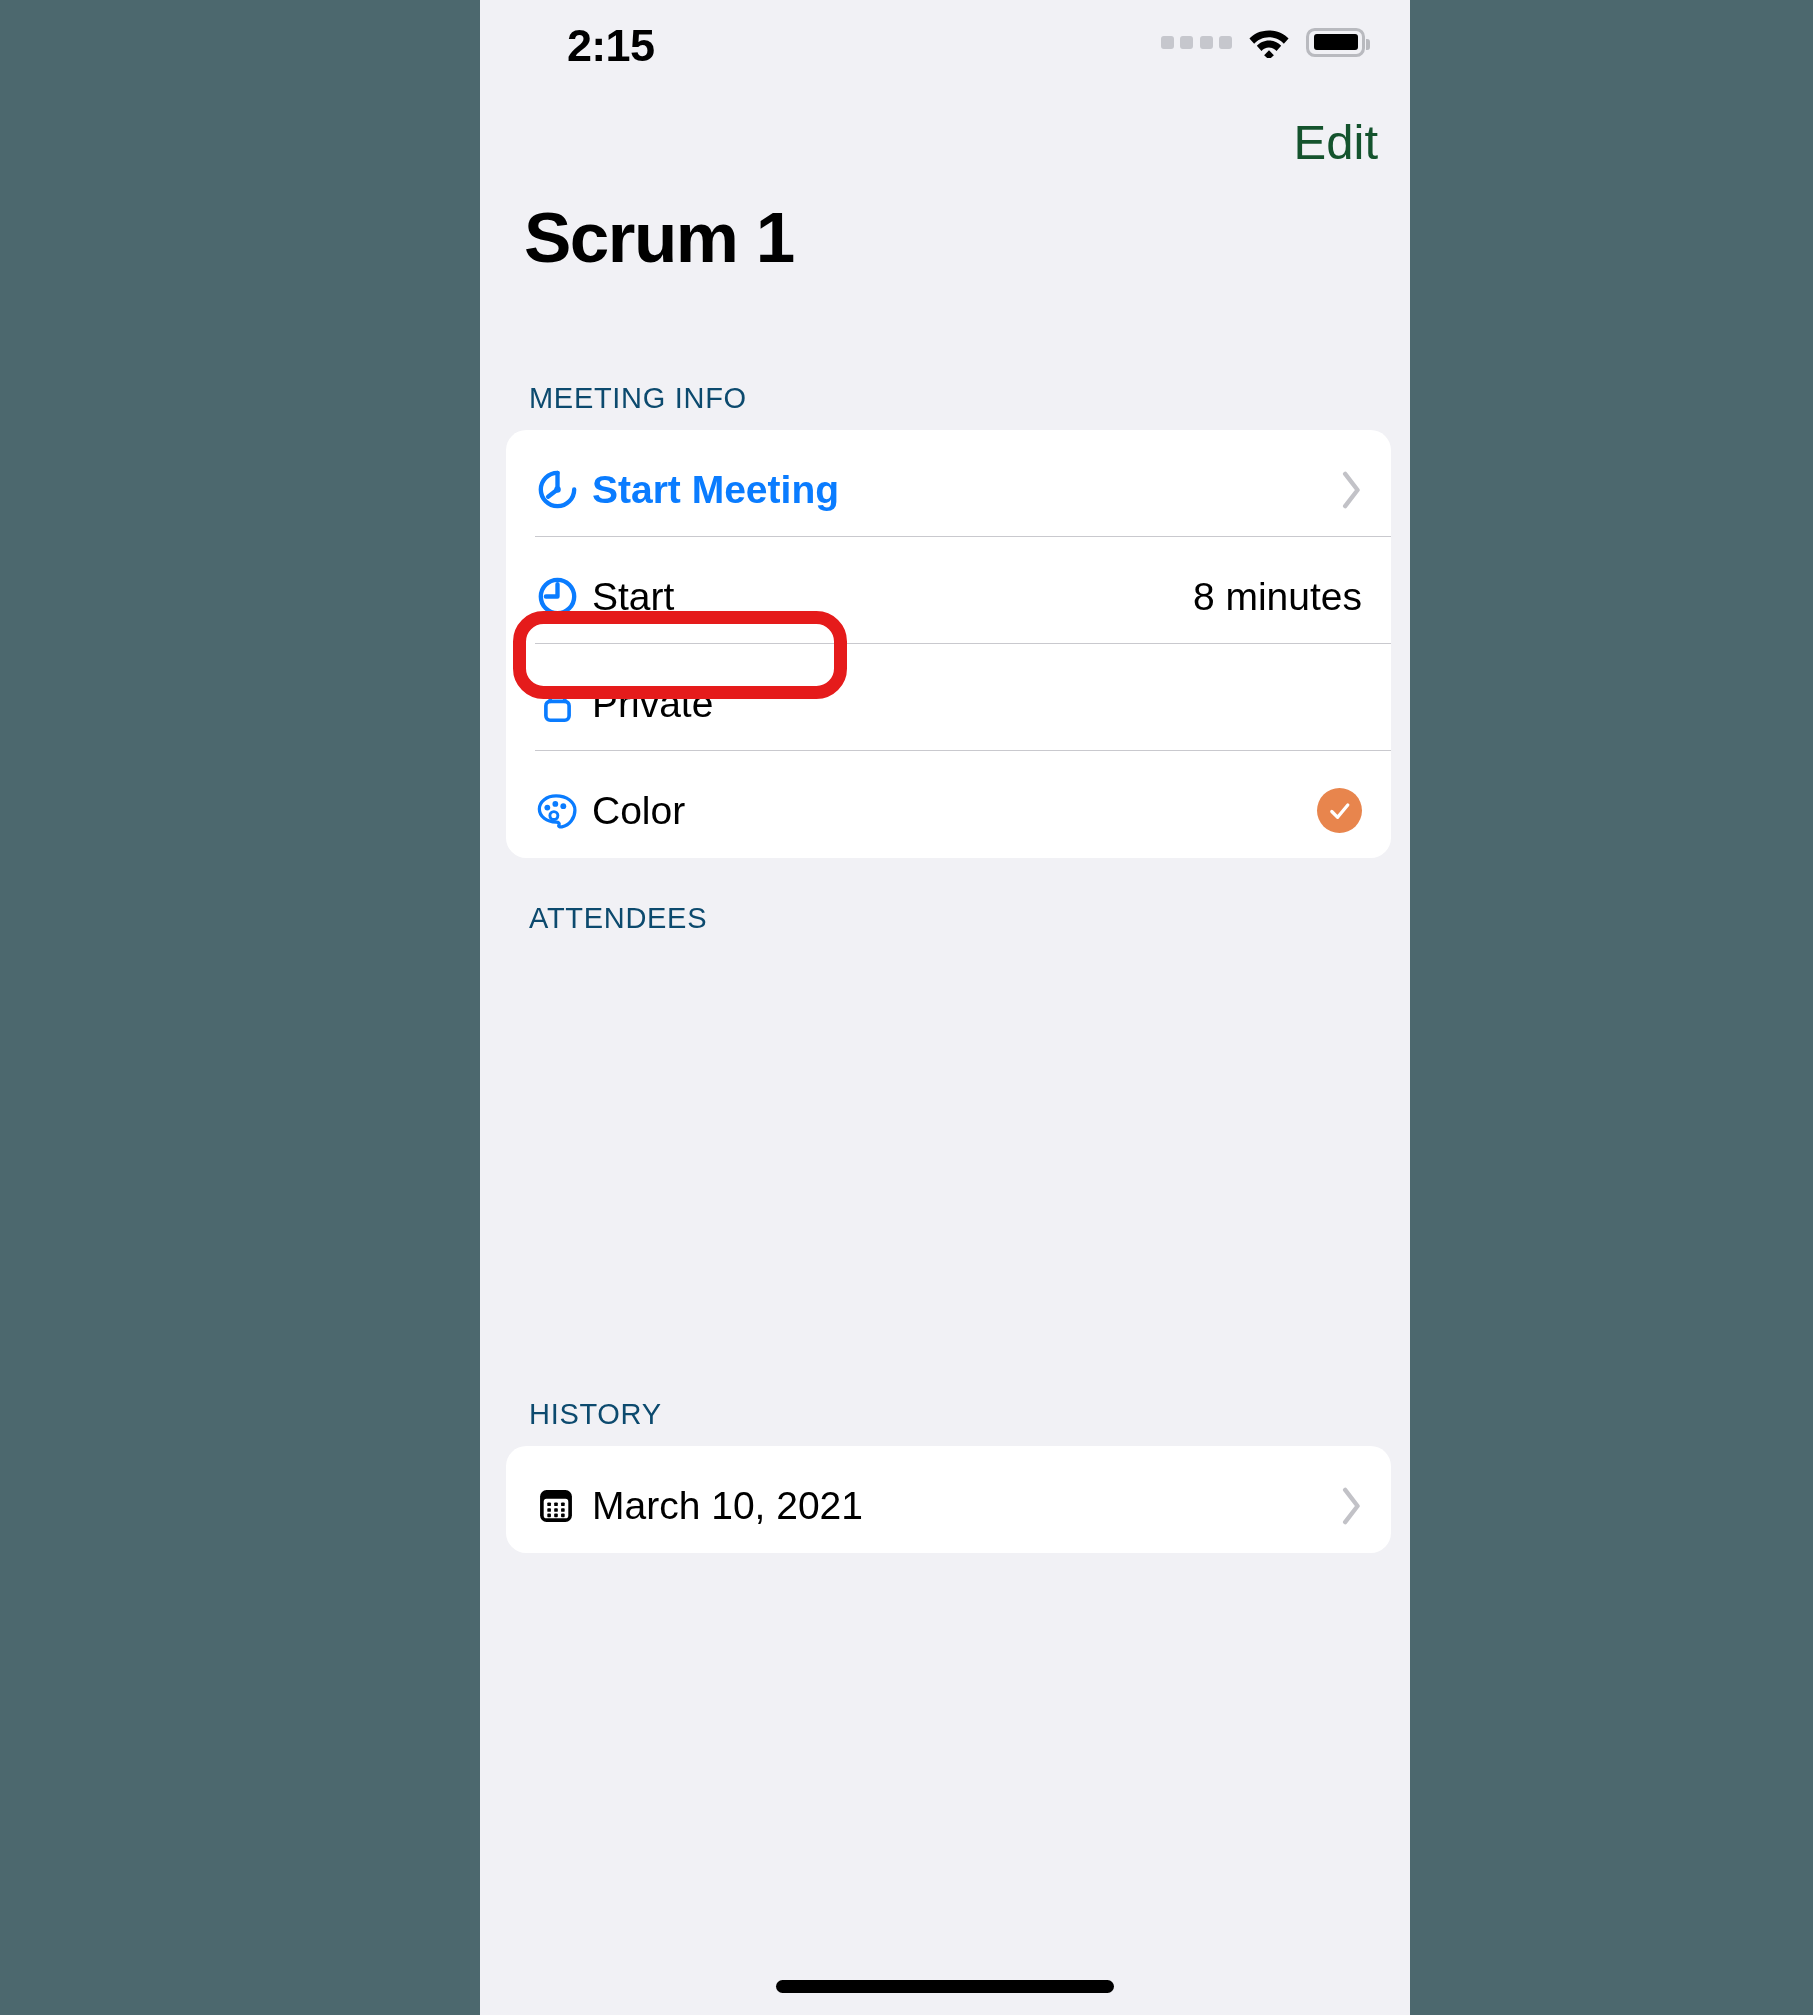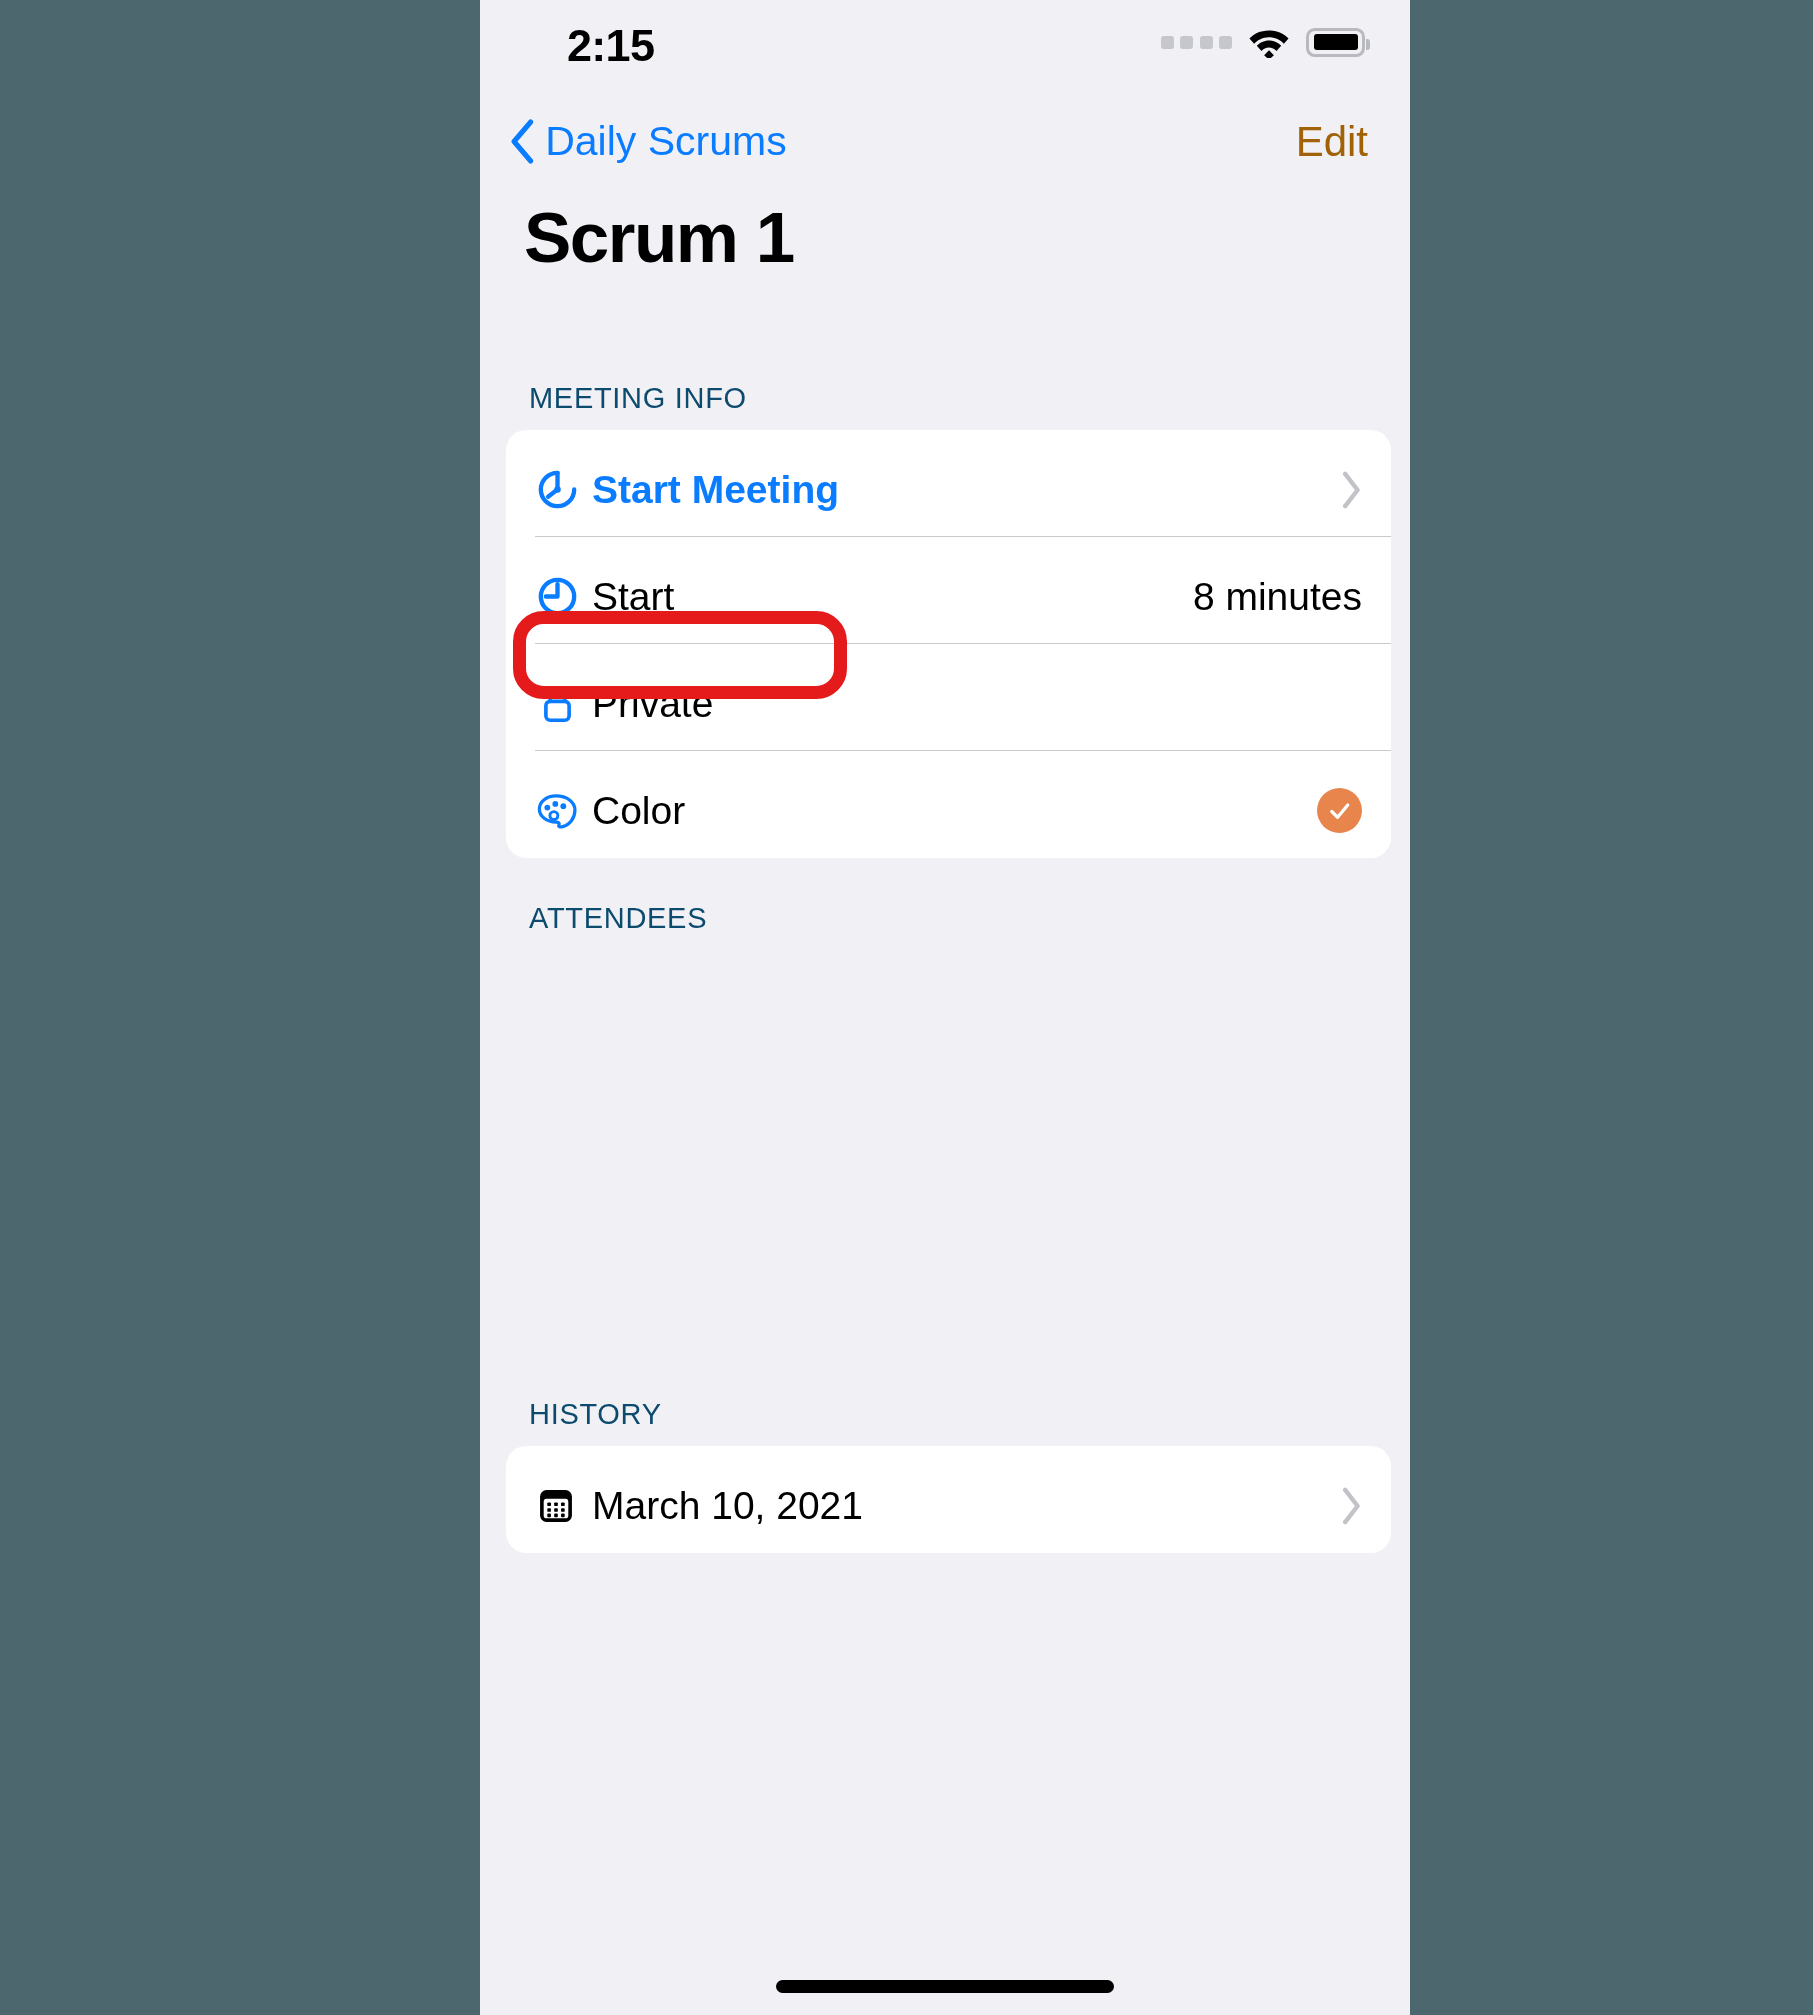--- a/index.html
+++ b/index.html
@@ -96,26 +96,26 @@
     align-items: center;
     gap: 10.2px;
     color: #0a7cff;
     font-size: 41px;
     height: 65px;
     cursor: pointer;
   }
   .nav-back .chev { display:block; }
   .nav-edit {
     position: absolute;
-    right: 42px; top: 0;
+    right: 32px; top: 0;
     height: 65px;
     display: flex;
     align-items: center;
-    color: #a16207;
-    font-size: 42px;
+    color: #14532d;
+    font-size: 49px;
     cursor: pointer;
   }
   
   .large-title {
     position: absolute;
     left: 44px;
     top: 197px;
     font-size: 71px;
     font-weight: bold;
     color: #000;
@@ -229,28 +229,20 @@
             <path d="M29 33.5 L22.3 40.2 L29 46.5 L35.7 40.2 Z" fill="#000"></path>
           </svg>
         </span>
         <span class="battery">
           <span class="fill"></span>
         </span>
       </div>
     </div>
 
     <div class="navbar">
-      <div class="nav-back">
-        <span>
-          <svg class="chev" width="26" height="45" viewBox="0 0 36 62">
-            <path d="M30 4 L7 31 L30 58" fill="none" stroke="#0a7cff" stroke-width="7" stroke-linecap="round" stroke-linejoin="round"></path>
-          </svg>
-        </span>
-        <span>Daily Scrums</span>
-      </div>
       <div class="nav-edit">Edit</div>
     </div>
 
     <div class="large-title">Scrum 1</div>
 
     <div class="section-header" style="top:382px">MEETING INFO</div>
     <div class="card" style="top:430px">
 
       <div class="row">
         <span class="ico">

